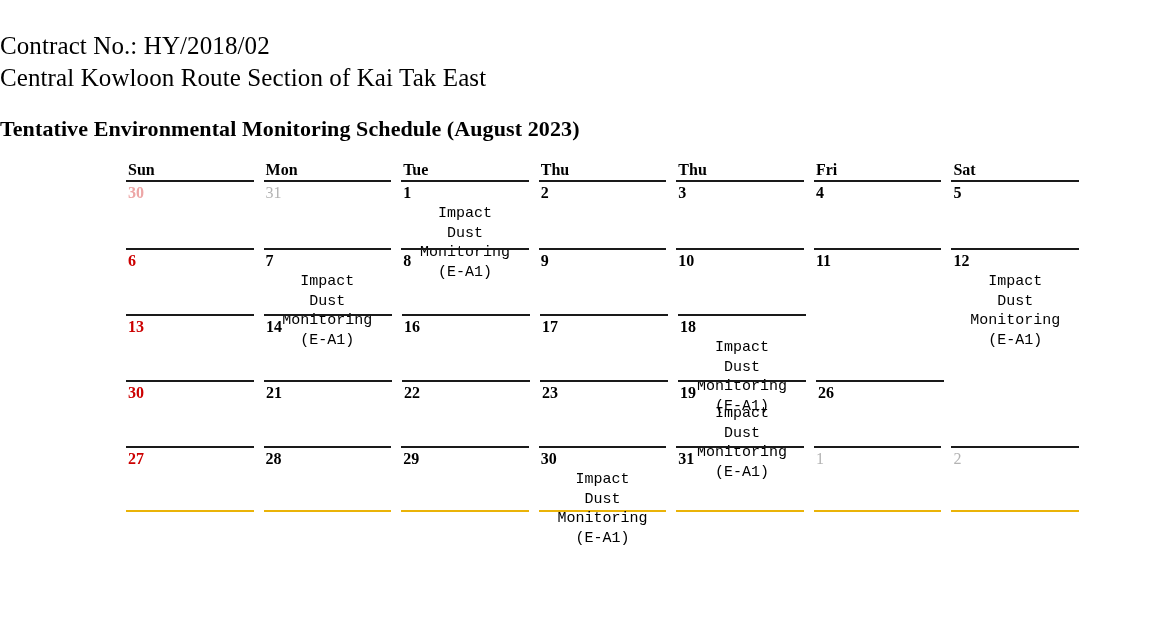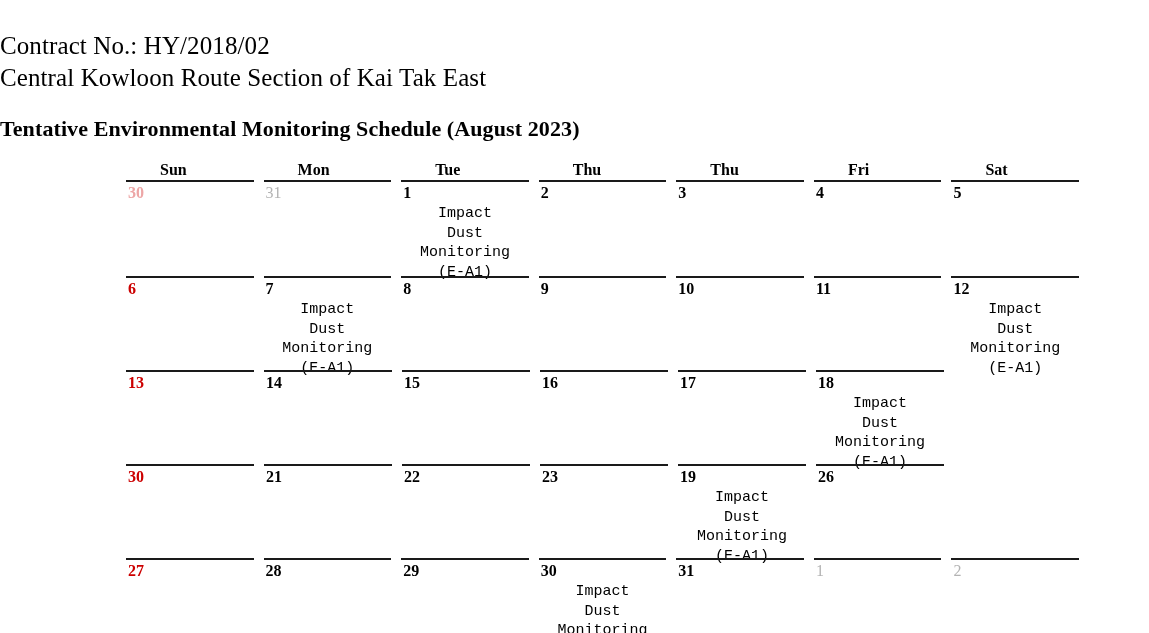--- a/index.html
+++ b/index.html
@@ -66,26 +66,25 @@
   .head-row .cal-cell {
     height: 22px;
     border-bottom: 2px solid #1a1a1a;
   }
   .dayname {
     font-size: 16px;
     font-weight: bold;
     line-height: 20px;
     display: block;
     padding-left: 2px;
-    margin-left: 32px;
   }
 
   
   .week-row .cal-cell {
-    height: 94px;
+    height: 66px;
     border-top: 2px solid #1a1a1a;
     padding-top: 1px;
   }
   .week-row:first-of-type .cal-cell {
     border-top: none;
   }
   .week-row.last .cal-cell {
     border-bottom: 2px solid #eab308;
   }
 
@@ -229,23 +228,20 @@
         </div>
       </div>
       <div class="cal-row week-row">
         <div class="cal-cell">
           <span class="datenum sun">13</span>
         </div>
         <div class="cal-cell">
           <span class="datenum">14</span>
         </div>
         <div class="cal-cell">
-          <span class="datenum">15</span>
-        </div>
-        <div class="cal-cell">
           <span class="datenum">16</span>
         </div>
         <div class="cal-cell">
           <span class="datenum">17</span>
         </div>
         <div class="cal-cell">
           <span class="datenum">18</span>
           <div class="event">
             <span>Impact</span>
             <span>Dust Monitoring</span>

